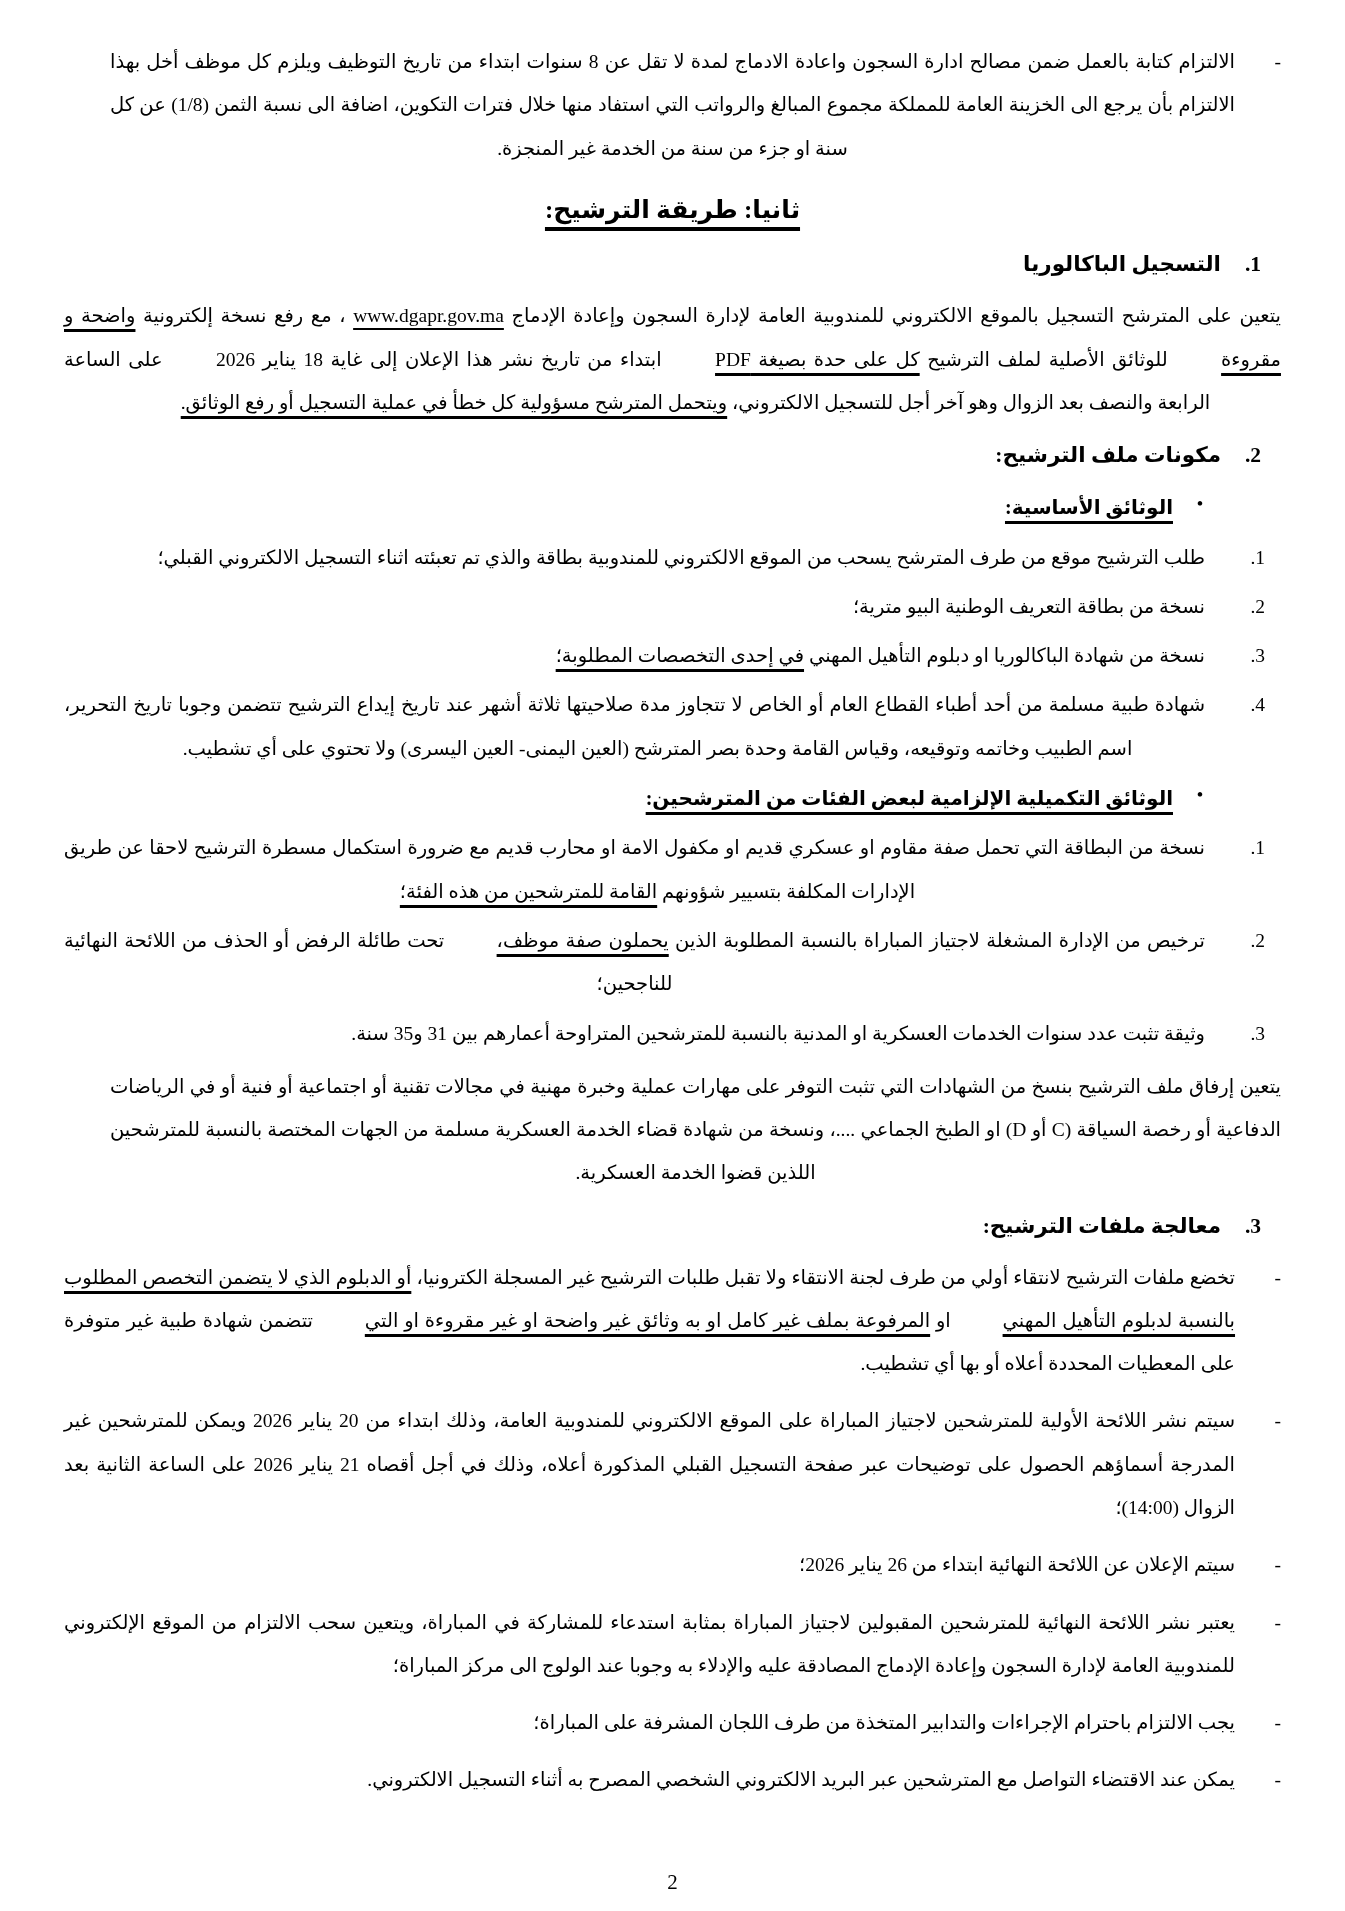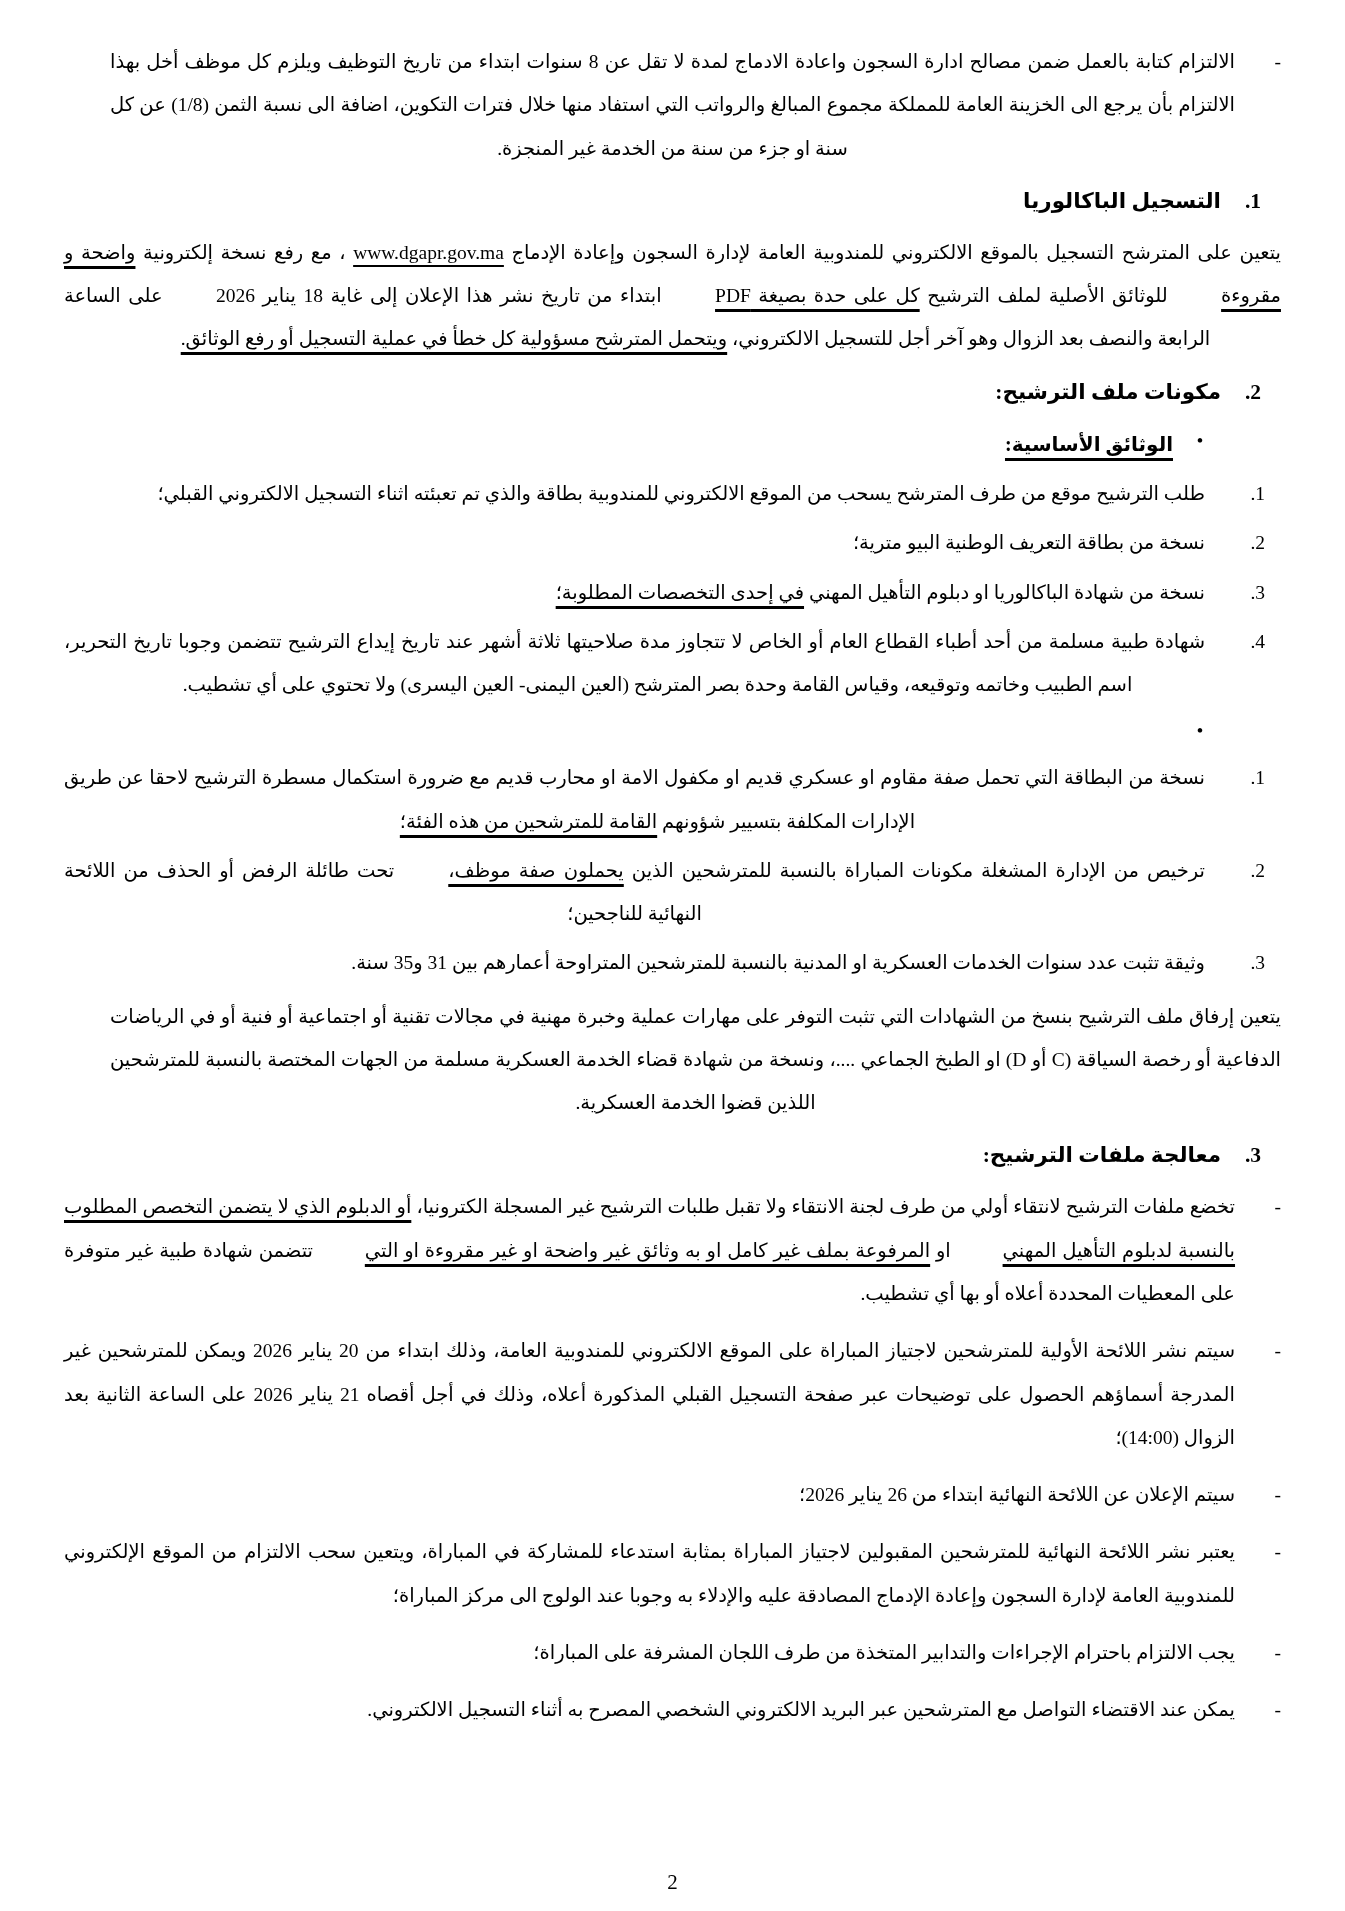--- a/index.html
+++ b/index.html
@@ -47,20 +47,23 @@
 
 <div class="page">
 
   <div class="li">
     <span class="mk reg" dir="rtl">-</span>
     <div class="tx p lc b">
       <span>الالتزام كتابة بالعمل ضمن مصالح ادارة السجون واعادة الادماج لمدة لا تقل عن 8 سنوات ابتداء من تاريخ التوظيف ويلزم كل موظف أخل بهذا الالتزام بأن يرجع الى الخزينة العامة للمملكة مجموع المبالغ والرواتب التي استفاد منها خلال فترات التكوين، اضافة الى نسبة الثمن (1/8) عن كل سنة او جزء من سنة من الخدمة غير المنجزة.</span>
     </div>
   </div>
 
+  <div class="heading-center">
+    <span class="u">ثانيا: طريقة الترشيح:</span>
+  </div>
 
   <div class="hnum">
     <span class="mk" dir="rtl">1.</span>
     <span>التسجيل الباكالوريا</span>
   </div>
 
   <p class="p lc">
     <span>يتعين على المترشح التسجيل بالموقع الالكتروني للمندوبية العامة لإدارة السجون وإعادة الإدماج </span><span class="url">www.dgapr.gov.ma</span><span> ، مع رفع نسخة إلكترونية </span><span class="b u">واضحة و مقروءة</span><span> للوثائق الأصلية لملف الترشيح </span><span class="b u">كل على حدة بصيغة PDF</span><span> ابتداء من تاريخ نشر هذا الإعلان إلى غاية </span><span class="b">18 يناير 2026</span><span> على الساعة الرابعة والنصف بعد الزوال وهو آخر أجل للتسجيل الالكتروني، </span><span class="b u">ويتحمل المترشح مسؤولية كل خطأ في عملية التسجيل أو رفع الوثائق.</span>
   </p>
 
@@ -96,33 +99,34 @@
     <div class="li">
       <span class="mk" dir="rtl">4.</span>
       <div class="tx p lc">
         <span>شهادة طبية مسلمة من أحد أطباء القطاع العام أو الخاص لا تتجاوز مدة صلاحيتها ثلاثة أشهر عند تاريخ إيداع الترشيح تتضمن وجوبا </span><span class="b">تاريخ التحرير، اسم الطبيب وخاتمه وتوقيعه، وقياس القامة وحدة بصر المترشح (العين اليمنى- العين اليسرى) ولا تحتوي على أي تشطيب.</span>
       </div>
     </div>
   </div>
 
   <div class="bullet-line">
     <span class="mk">•</span>
+    <span class="u">الوثائق التكميلية الإلزامية لبعض الفئات من المترشحين:</span>
   </div>
 
   <div class="list">
     <div class="li">
       <span class="mk" dir="rtl">1.</span>
       <div class="tx p lc">
         <span>نسخة من البطاقة التي تحمل صفة مقاوم او عسكري قديم او مكفول الامة او محارب قديم مع ضرورة استكمال مسطرة الترشيح لاحقا عن طريق الإدارات المكلفة بتسيير شؤونهم </span><span class="b u">القامة للمترشحين من هذه الفئة؛</span>
       </div>
     </div>
     <div class="li">
       <span class="mk" dir="rtl">2.</span>
       <div class="tx p lc">
-        <span>ترخيص من الإدارة المشغلة مكونات المباراة بالنسبة للمترشحين الذين </span><span class="b u">يحملون صفة موظف،</span><span> تحت طائلة الرفض أو الحذف من اللائحة النهائية للناجحين؛</span>
+        <span>ترخيص من الإدارة المشغلة لاجتياز المباراة بالنسبة المطلوبة الذين </span><span class="b u">يحملون صفة موظف،</span><span> تحت طائلة الرفض أو الحذف من اللائحة النهائية للناجحين؛</span>
       </div>
     </div>
     <div class="li">
       <span class="mk" dir="rtl">3.</span>
       <div class="tx p lr">
         <span>وثيقة تثبت عدد سنوات الخدمات العسكرية او المدنية بالنسبة للمترشحين المتراوحة أعمارهم بين 31 و35 سنة.</span>
       </div>
     </div>
   </div>
 

